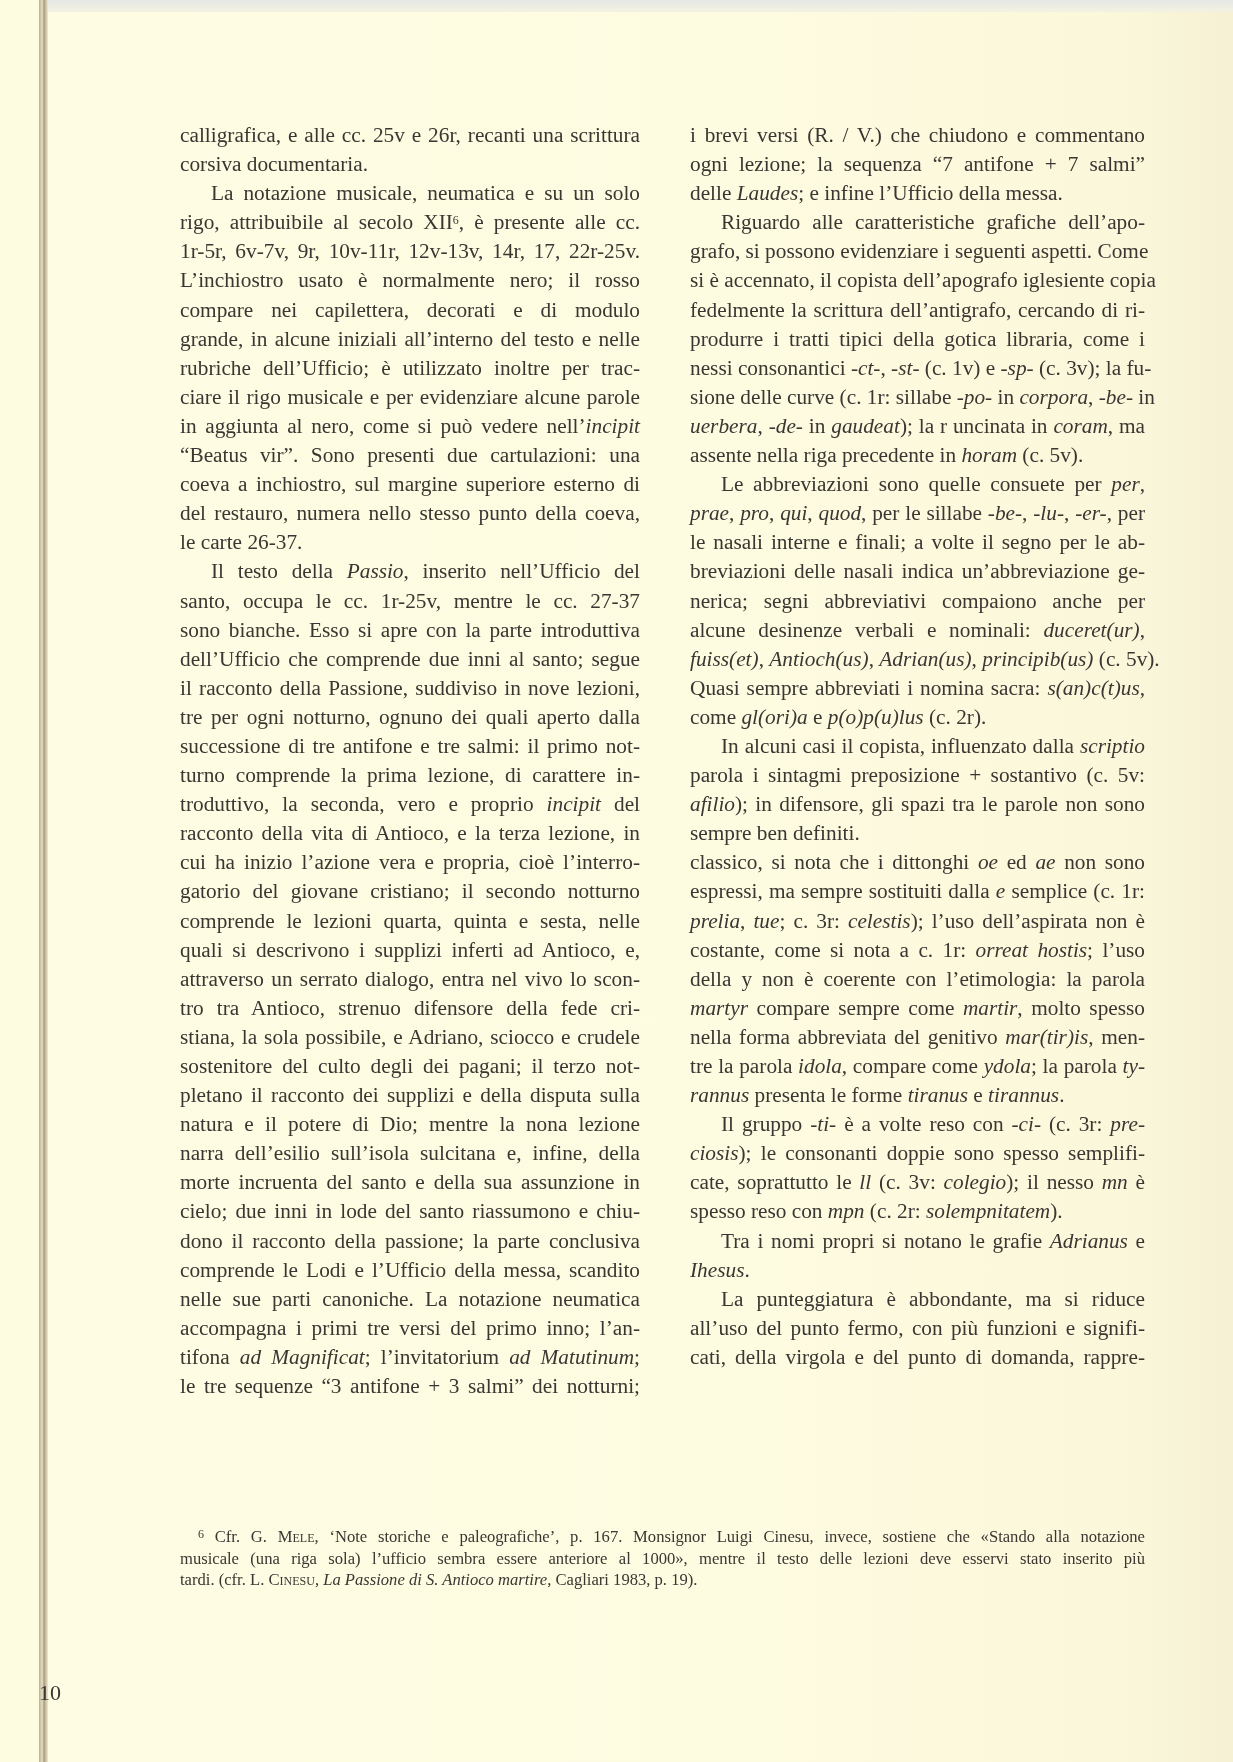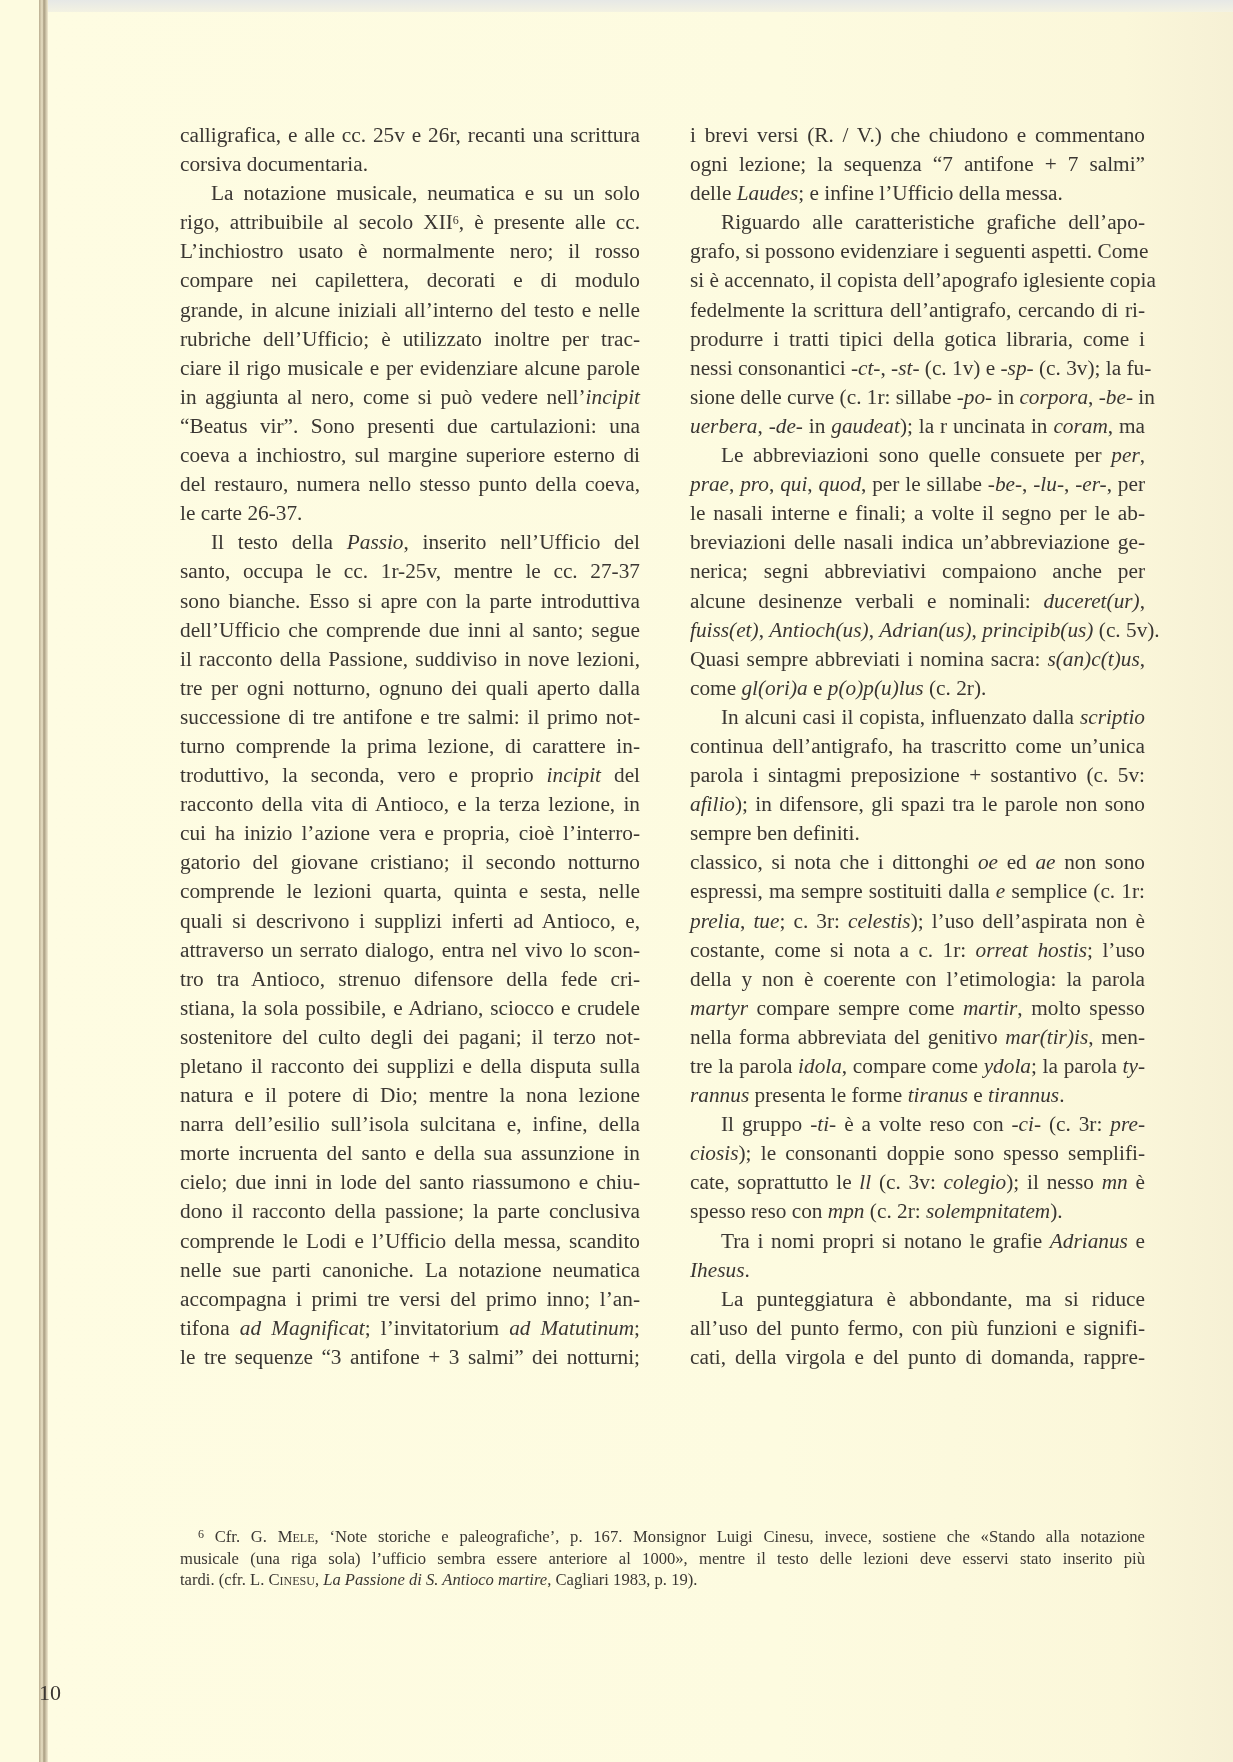--- a/index.html
+++ b/index.html
@@ -54,20 +54,21 @@
 
 <div class="page">
   <div class="topshade"></div>
   <div class="binding"></div>
 
   <div class="col left">
     <span class="ln">calligrafica, e  alle cc. 25v e 26r, recanti una scrittura</span>
     <span class="ln last">corsiva documentaria.</span>
     <span class="ln ind">La notazione musicale, neumatica e su un solo</span>
     <span class="ln"><span>rigo, attribuibile al secolo XII</span><sup>6</sup><span>, è presente alle cc.</span></span>
+    <span class="ln">1r-5r, 6v-7v, 9r, 10v-11r, 12v-13v, 14r, 17, 22r-25v.</span>
     <span class="ln">L’inchiostro usato è normalmente nero; il rosso</span>
     <span class="ln">compare nei capilettera, decorati e di modulo</span>
     <span class="ln">grande, in alcune iniziali all’interno del testo e nelle</span>
     <span class="ln">rubriche dell’Ufficio; è utilizzato inoltre per trac-</span>
     <span class="ln">ciare il rigo musicale e per evidenziare alcune parole</span>
     <span class="ln"><span>in aggiunta al nero, come si può vedere nell’</span><i>incipit</i></span>
     <span class="ln">“Beatus vir”. Sono presenti due cartulazioni: una</span>
     <span class="ln">coeva a inchiostro, sul margine superiore esterno di</span>
     <span class="ln">del restauro, numera nello stesso punto della coeva,</span>
     <span class="ln last">le carte 26-37.</span>
@@ -107,31 +108,31 @@
     <span class="ln">ogni lezione; la sequenza “7 antifone + 7 salmi”</span>
     <span class="ln last"><span>delle </span><i>Laudes</i><span>; e infine l’Ufficio della messa.</span></span>
     <span class="ln ind">Riguardo alle caratteristiche grafiche dell’apo-</span>
     <span class="ln">grafo, si possono evidenziare i seguenti aspetti. Come</span>
     <span class="ln">si è accennato, il copista dell’apografo iglesiente copia</span>
     <span class="ln">fedelmente la scrittura dell’antigrafo, cercando di ri-</span>
     <span class="ln">produrre i tratti tipici della gotica libraria, come i</span>
     <span class="ln"><span>nessi consonantici </span><i>-ct-</i><span>, </span><i>-st-</i><span> (c. 1v) e </span><i>-sp-</i><span> (c. 3v); la fu-</span></span>
     <span class="ln"><span>sione delle curve (c. 1r: sillabe </span><i>-po-</i><span> in </span><i>corpora</i><span>, </span><i>-be-</i><span> in</span></span>
     <span class="ln"><i>uerbera</i><span>, </span><i>-de-</i><span> in </span><i>gaudeat</i><span>); la r uncinata in </span><i>coram</i><span>, ma</span></span>
+    <span class="ln last"><span>assente nella riga precedente in </span><i>horam</i><span> (c. 5v).</span></span>
     <span class="ln ind"><span>Le abbreviazioni sono quelle consuete per </span><i>per</i><span>,</span></span>
     <span class="ln"><i>prae</i><span>, </span><i>pro</i><span>, </span><i>qui</i><span>, </span><i>quod</i><span>, per le sillabe </span><i>-be-</i><span>, </span><i>-lu-</i><span>, </span><i>-er-</i><span>, per</span></span>
     <span class="ln">le nasali interne e finali; a volte il segno per le ab-</span>
     <span class="ln">breviazioni delle nasali indica un’abbreviazione ge-</span>
     <span class="ln">nerica; segni abbreviativi compaiono anche per</span>
     <span class="ln"><span>alcune desinenze verbali e nominali: </span><i>duceret(ur)</i><span>,</span></span>
     <span class="ln"><i>fuiss(et)</i><span>, </span><i>Antioch(us)</i><span>, </span><i>Adrian(us)</i><span>, </span><i>principib(us)</i><span> (c. 5v).</span></span>
     <span class="ln"><span>Quasi sempre abbreviati i nomina sacra: </span><i>s(an)c(t)us</i><span>,</span></span>
     <span class="ln last"><span>come </span><i>gl(ori)a</i><span> e </span><i>p(o)p(u)lus</i><span> (c. 2r).</span></span>
     <span class="ln ind"><span>In alcuni casi il copista, influenzato dalla </span><i>scriptio</i></span>
-    <span class="ln">continua dell’antigrafo, ha trascritto come un’unica</span>
     <span class="ln">parola i sintagmi preposizione + sostantivo (c. 5v:</span>
     <span class="ln"><i>afilio</i><span>); in difensore, gli spazi tra le parole non sono</span></span>
     <span class="ln last">sempre ben definiti.</span>
     <span class="ln"><span>classico, si nota che i dittonghi </span><i>oe</i><span> ed </span><i>ae</i><span> non sono</span></span>
     <span class="ln"><span>espressi, ma sempre sostituiti dalla </span><i>e</i><span> semplice (c. 1r:</span></span>
     <span class="ln"><i>prelia</i><span>, </span><i>tue</i><span>; c. 3r: </span><i>celestis</i><span>); l’uso dell’aspirata non è</span></span>
     <span class="ln"><span>costante, come si nota a c. 1r: </span><i>orreat hostis</i><span>; l’uso</span></span>
     <span class="ln">della y non è coerente con l’etimologia: la parola</span>
     <span class="ln"><i>martyr</i><span> compare sempre come </span><i>martir</i><span>, molto spesso</span></span>
     <span class="ln"><span>nella forma abbreviata del genitivo </span><i>mar(tir)is</i><span>, men-</span></span>

